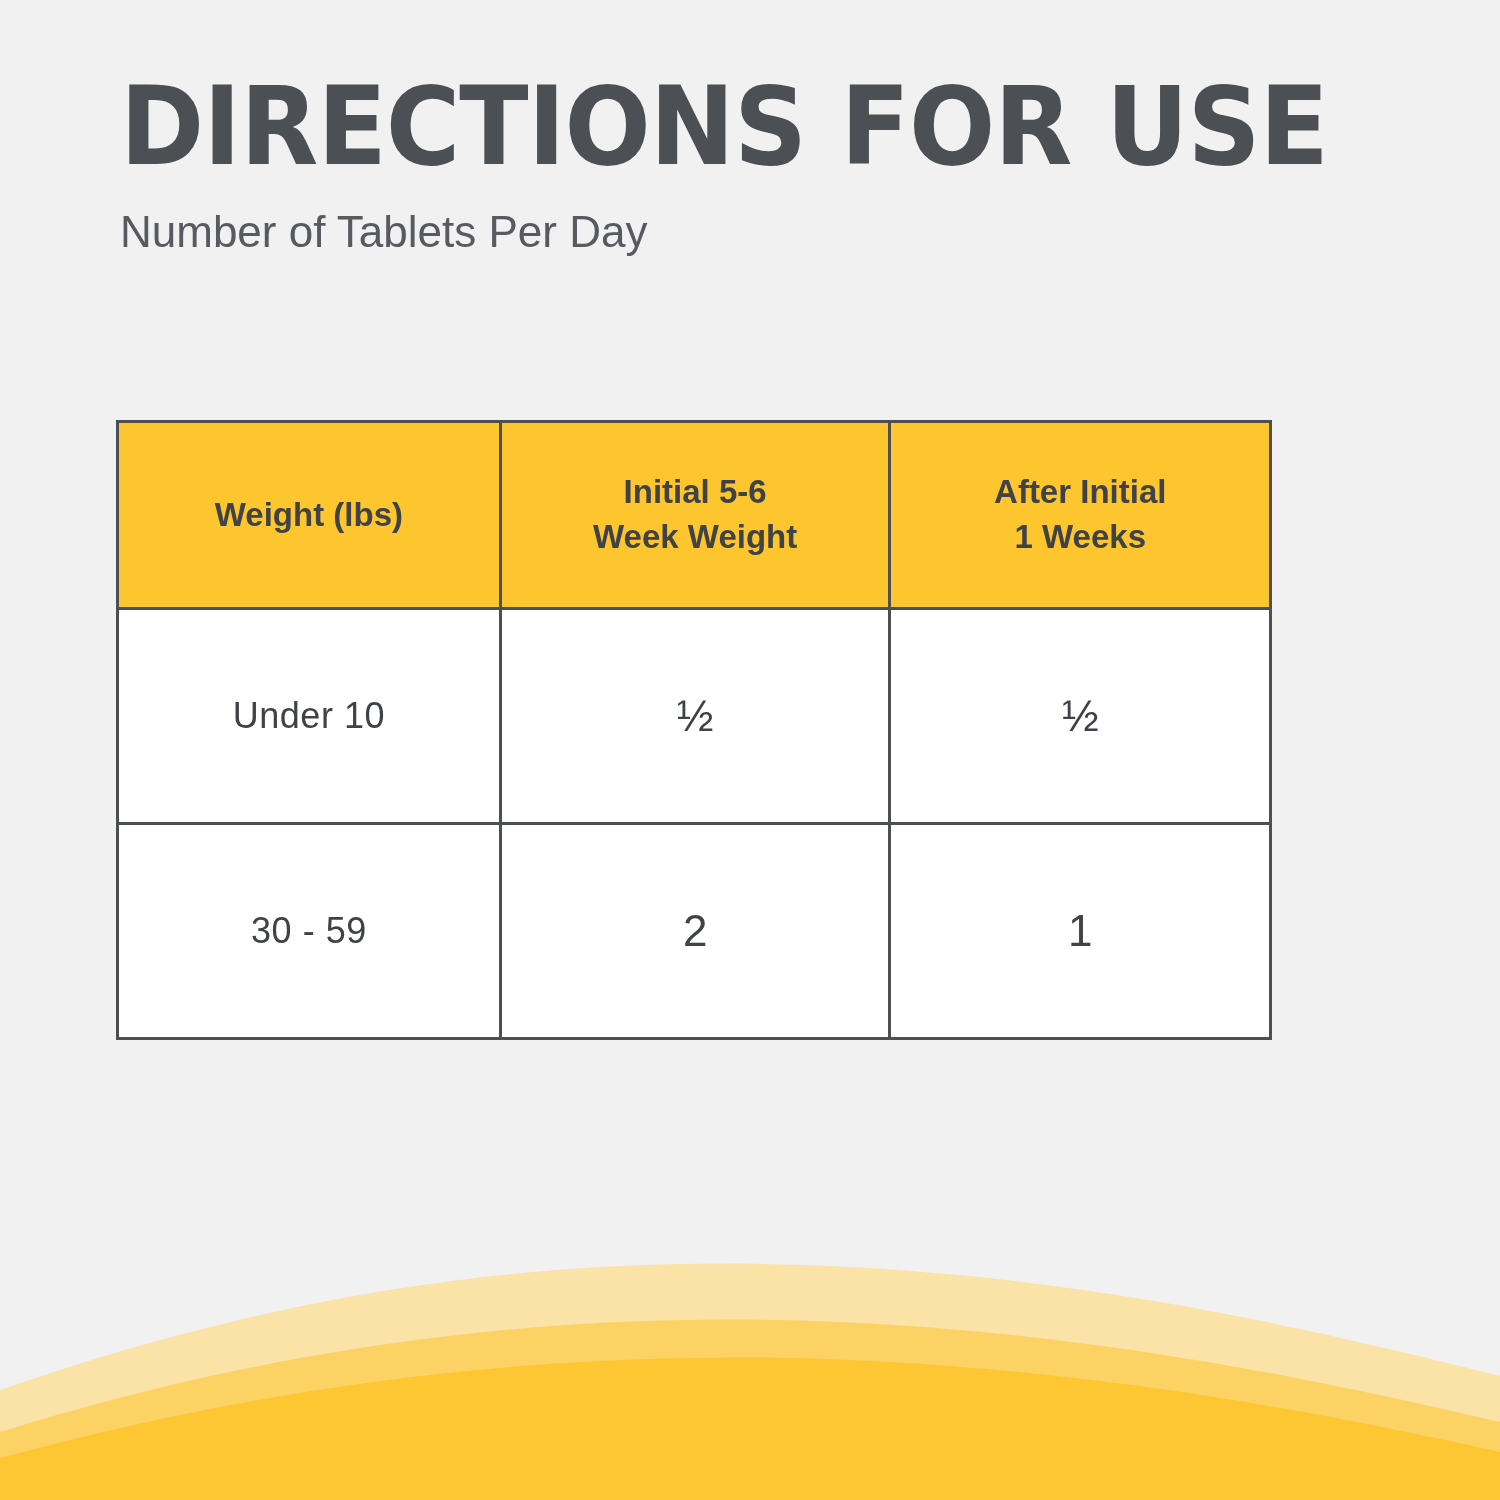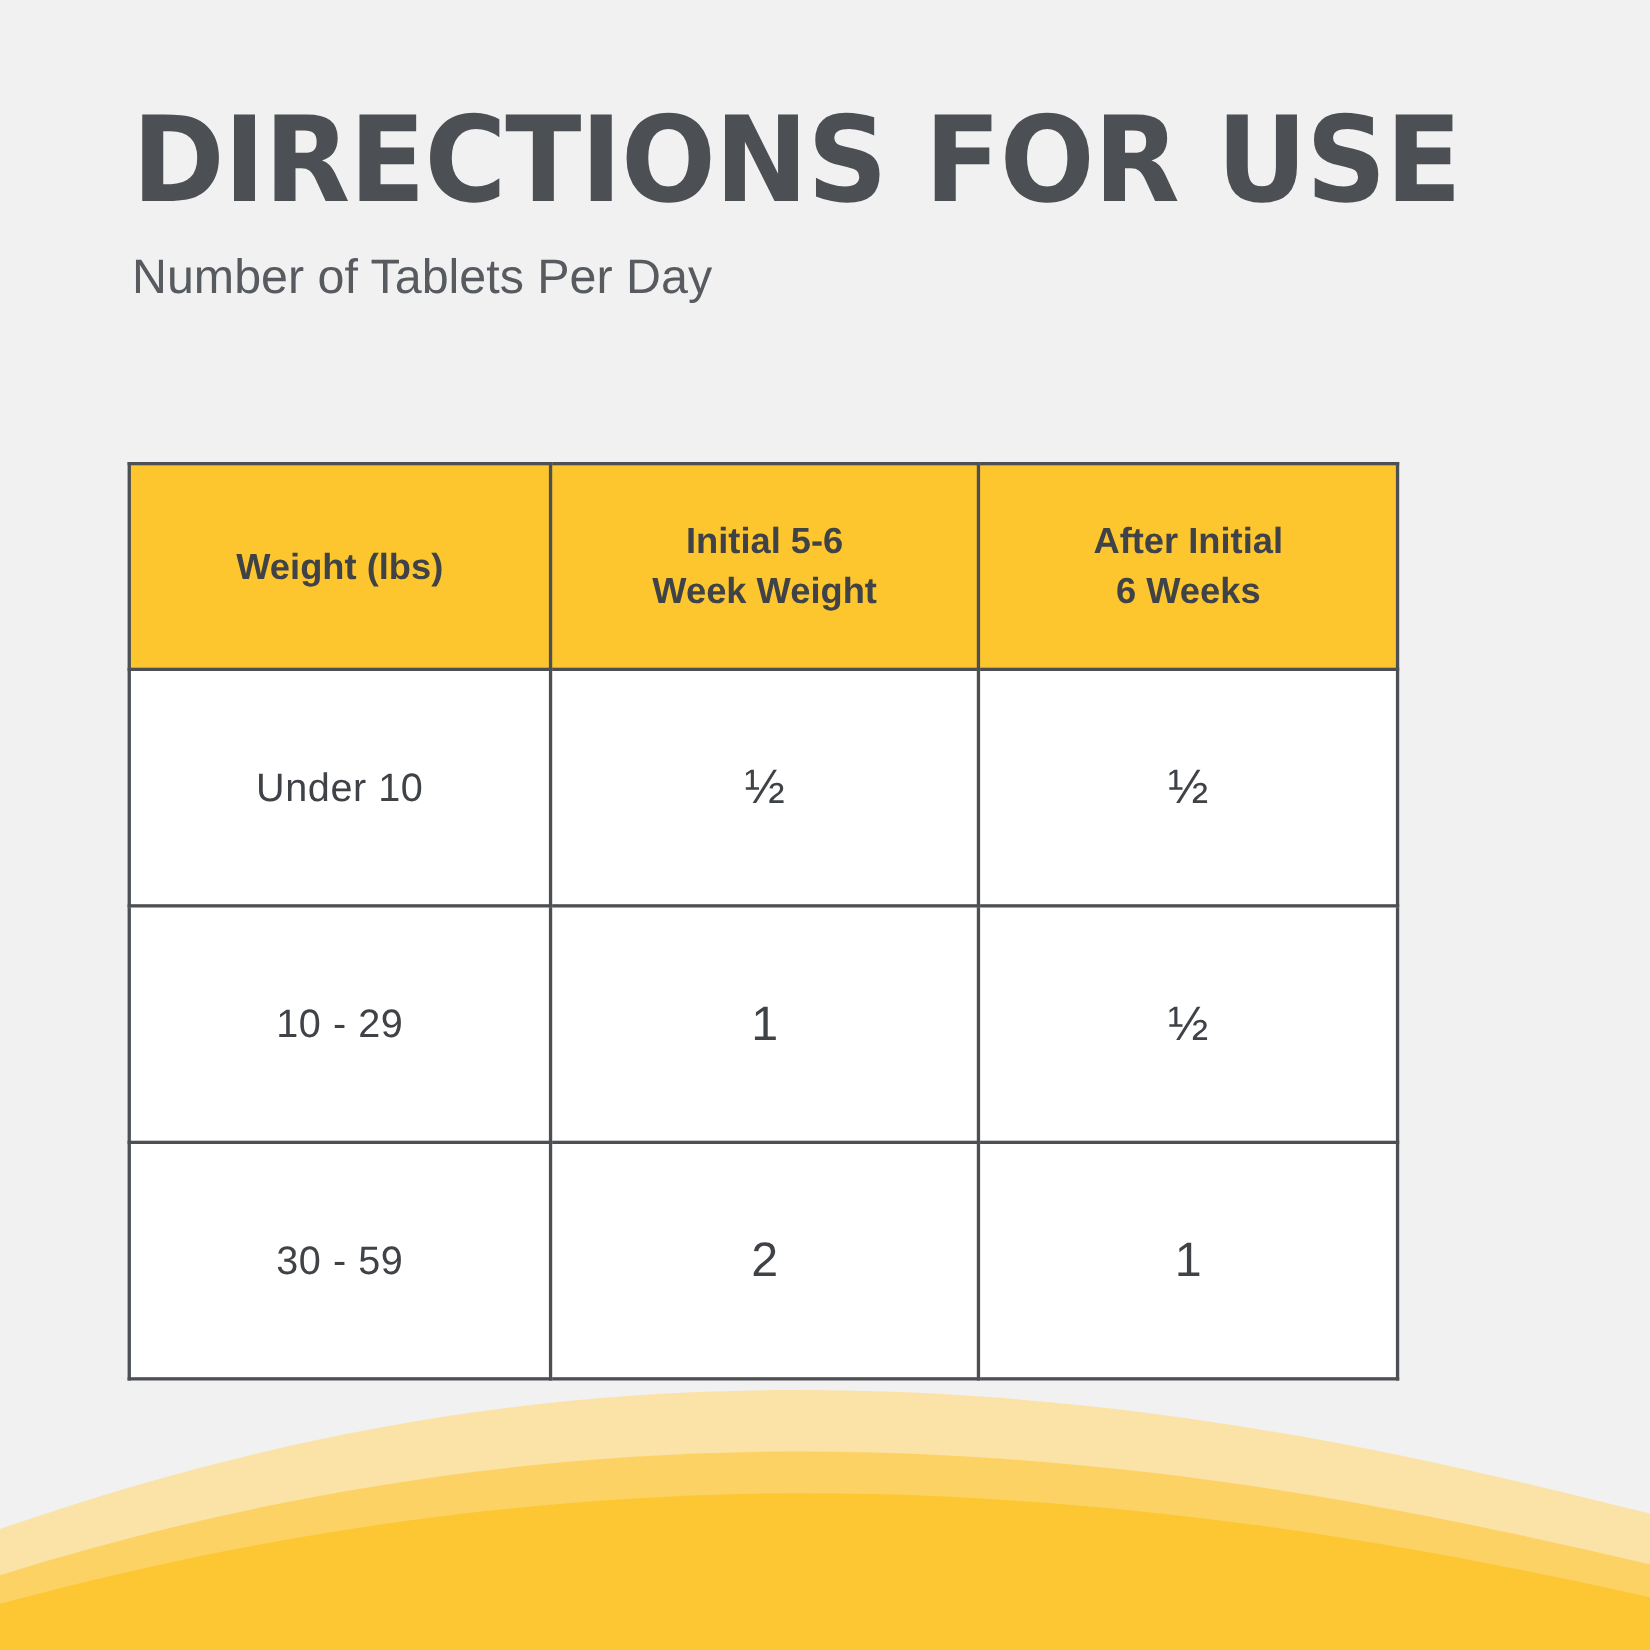--- a/index.html
+++ b/index.html
@@ -30,21 +30,20 @@
     height: 360px;
     pointer-events: none;
   }
 
   
   .header {
     position: absolute;
     left: 120px;
     top: 72px;
     width: 1300px;
-    margin-top: 20px;
   }
   .title {
     font-family: "DejaVu Sans", sans-serif;
     font-weight: bold;
     font-size: 108px;
     line-height: 1.02;
     letter-spacing: -1px;
     color: #4c4f53;
     margin: 0;
     transform: scaleX(0.94);
@@ -129,33 +128,28 @@
         <tr>
           <th>
             <span>Weight (lbs)</span>
           </th>
           <th>
             <span>Initial 5-6</span><br>
             <span>Week Weight</span>
           </th>
           <th>
             <span>After Initial</span><br>
-            <span>6 Weeks</span>
+            <span>1 Weeks</span>
           </th>
         </tr>
       </thead>
       <tbody>
         <tr>
           <td class="weight-cell">Under 10</td>
           <td class="value-cell">½</td>
-          <td class="value-cell">½</td>
-        </tr>
-        <tr>
-          <td class="weight-cell">10 - 29</td>
-          <td class="value-cell">1</td>
           <td class="value-cell">½</td>
         </tr>
         <tr>
           <td class="weight-cell">30 - 59</td>
           <td class="value-cell">2</td>
           <td class="value-cell">1</td>
         </tr>
       </tbody>
     </table>
   </div>

